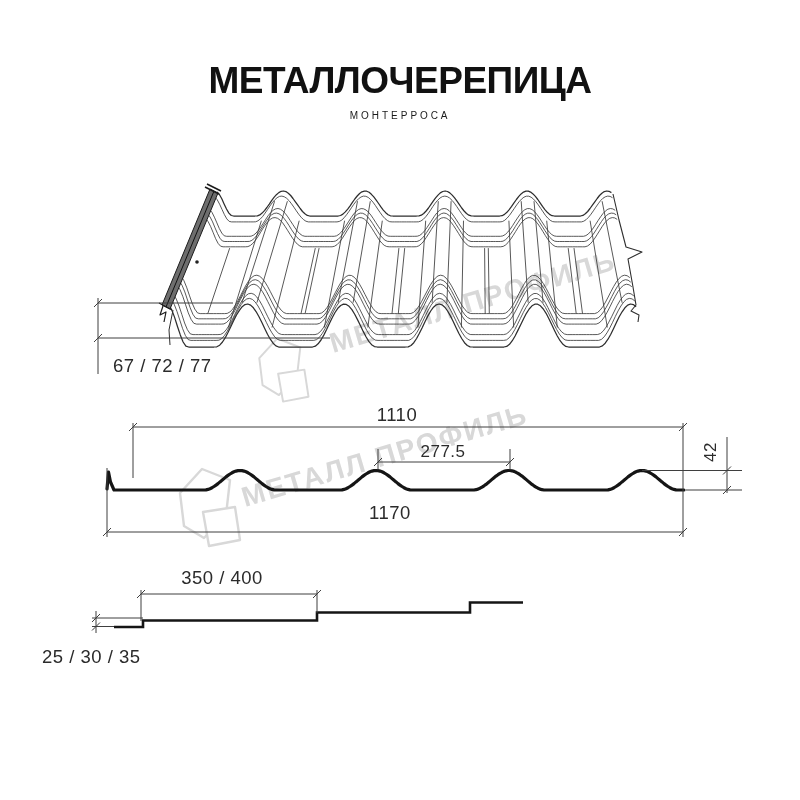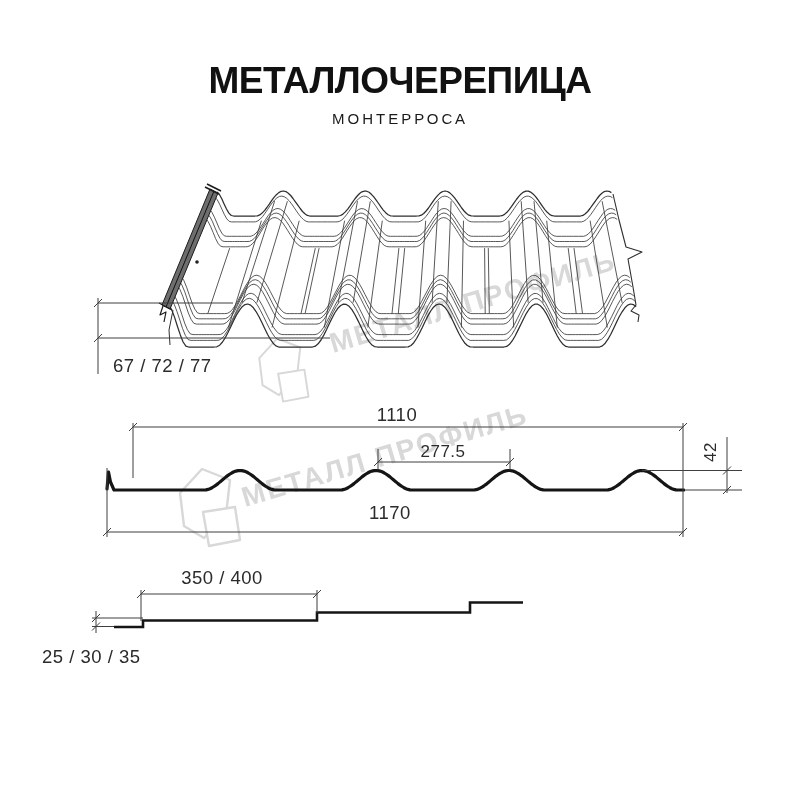--- a/index.html
+++ b/index.html
@@ -1,20 +1,20 @@
 <!DOCTYPE html>
 <html><head>
 <meta charset="utf-8">
 <style>
   html,body{margin:0;padding:0;background:#fff;width:800px;height:800px;overflow:hidden;}
   #stage{position:relative;width:800px;height:628px;background:#fff;font-family:"Liberation Sans",sans-serif;}
   #title{position:absolute;left:0;top:60px;width:800px;text-align:center;
          font-size:37px;font-weight:700;letter-spacing:-0.5px;color:#111;}
   #subtitle{position:absolute;left:0;top:110px;width:800px;text-align:center;
-         font-size:15px;font-weight:500;letter-spacing:3px;color:#1a1a1a;}
+         font-size:10px;font-weight:500;letter-spacing:3px;color:#1a1a1a;}
   svg{position:absolute;left:0;top:0;}
   text.dim{font-family:"Liberation Sans",sans-serif;font-size:18.5px;fill:#2b2b2b;letter-spacing:0.5px;}
   text.dimS{font-family:"Liberation Sans",sans-serif;font-size:17px;fill:#2b2b2b;letter-spacing:0.5px;}
   text.wm{font-family:"Liberation Sans",sans-serif;font-size:28px;font-weight:600;
           letter-spacing:2px;fill:#d8d8d8;}
   .thin{stroke:#3f3f3f;stroke-width:1;fill:none;}
   .step{stroke:#151515;stroke-width:2.6;fill:none;stroke-linejoin:miter;}
   .logo{stroke:#d8d8d8;stroke-width:2.4;fill:#ffffff;stroke-linejoin:round;}
 </style>
 </head>

